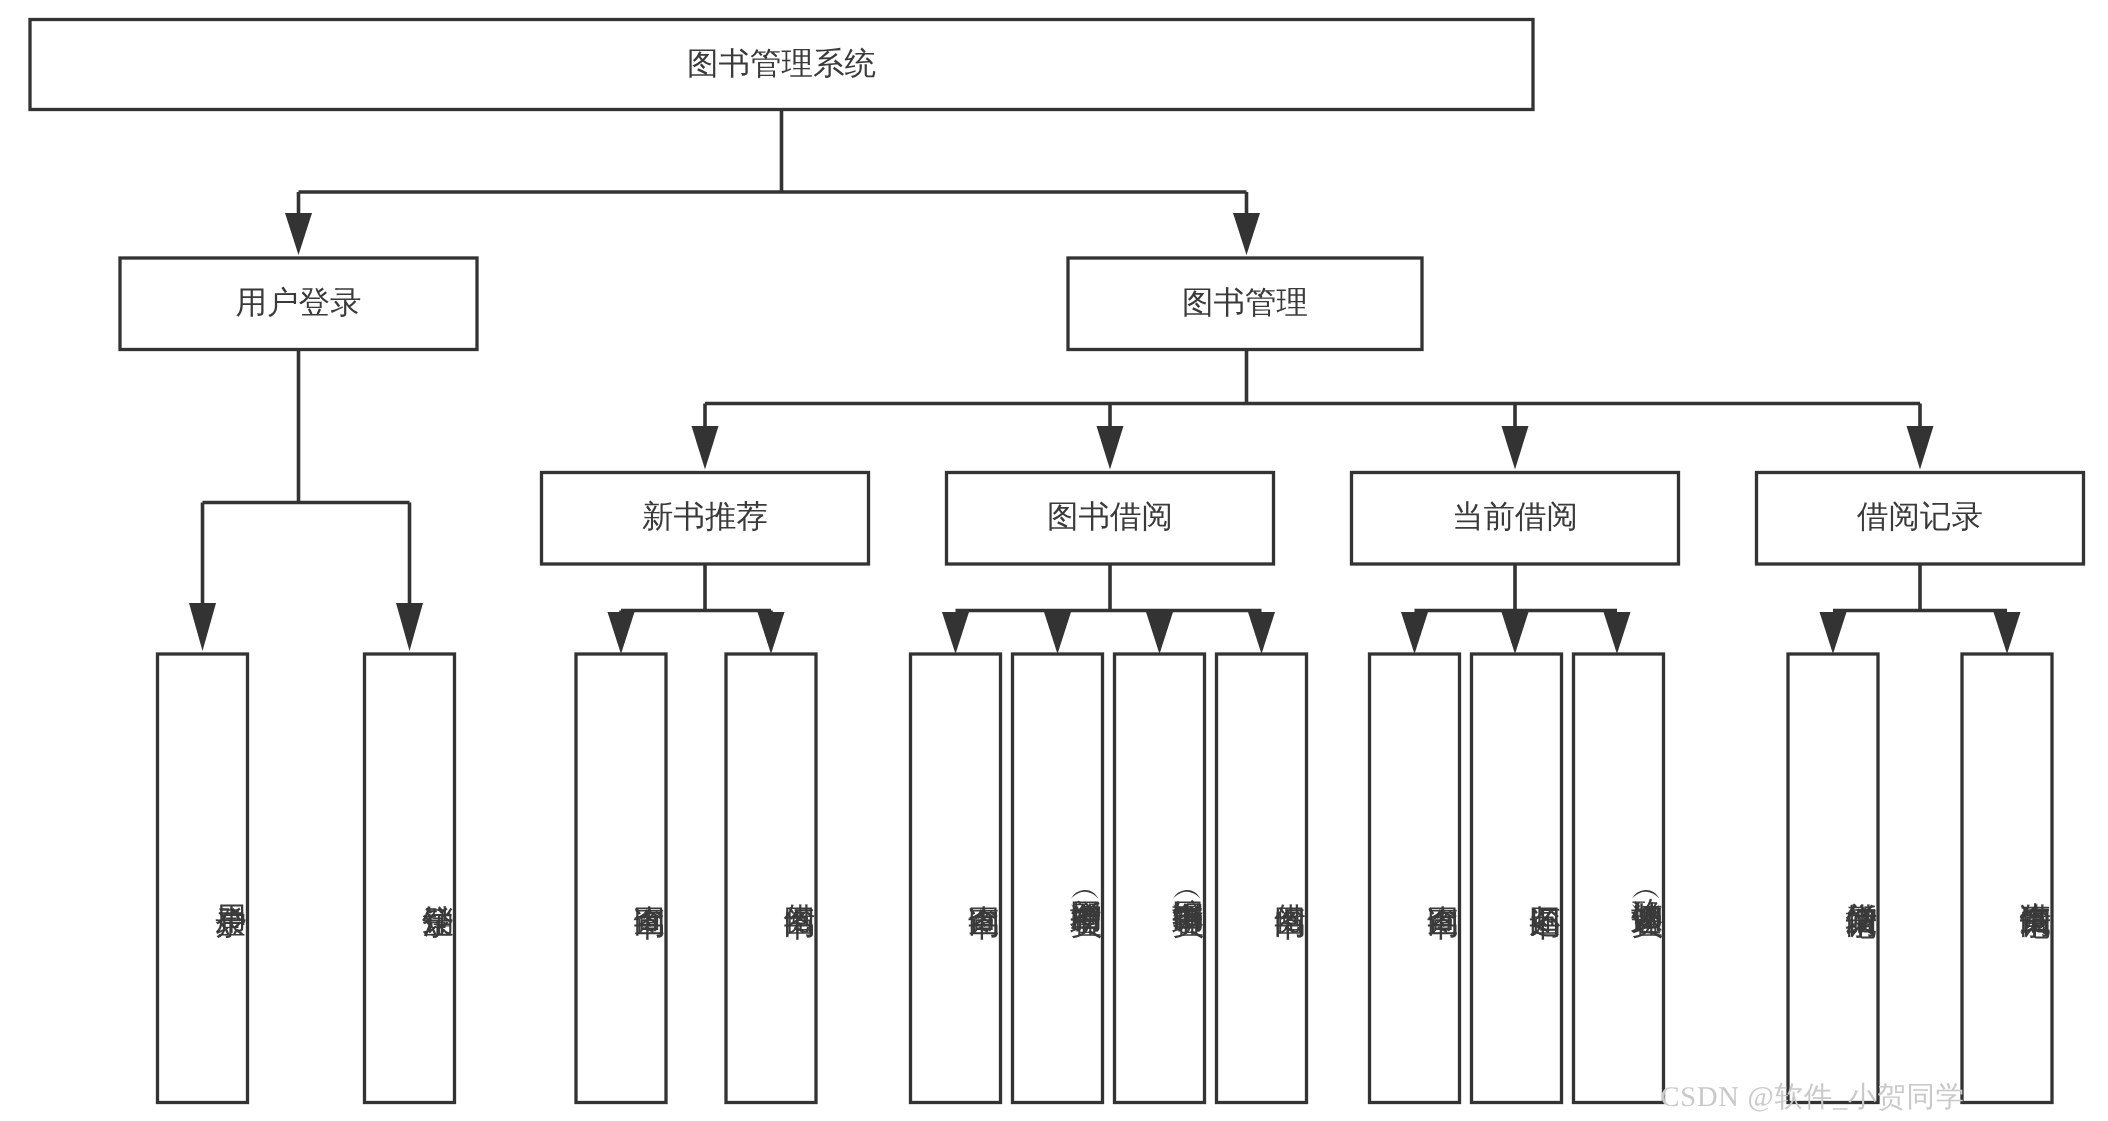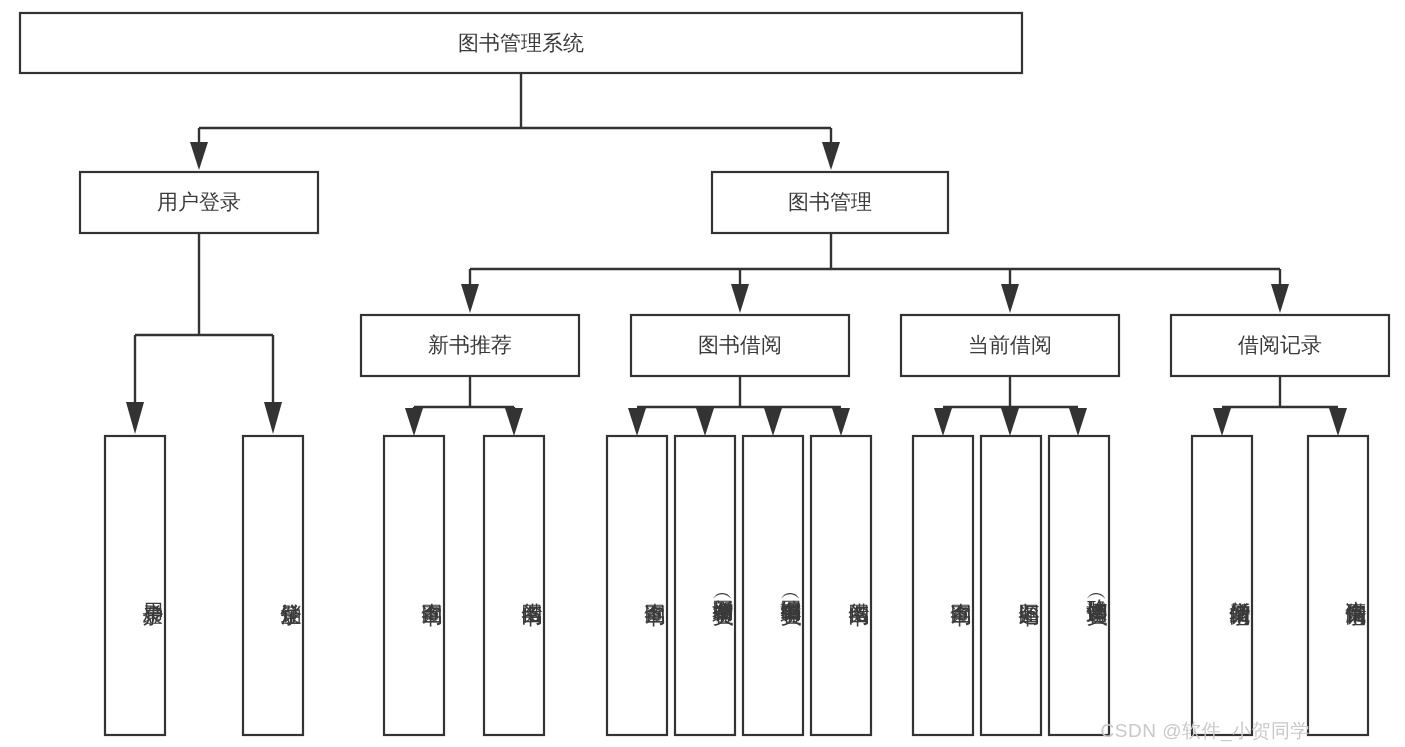--- a/index.html
+++ b/index.html
@@ -61,21 +61,21 @@
     letter-spacing: 1px;
     pointer-events: none;
     display: flex;
     align-items: flex-start;
     justify-content: center;
   }
   .watermark {
     position: absolute;
     right: 8px;
     bottom: 3px;
-    font-family: Liberation Sans, sans-serif;
+    font-family: Liberation Serif, serif;
     font-size: 19px;
     color: #c9c9c9;
     white-space: nowrap;
     letter-spacing: 0.5px;
   }
 </style>
 </head>
 <body>
 
 <div id="diagram-root">

